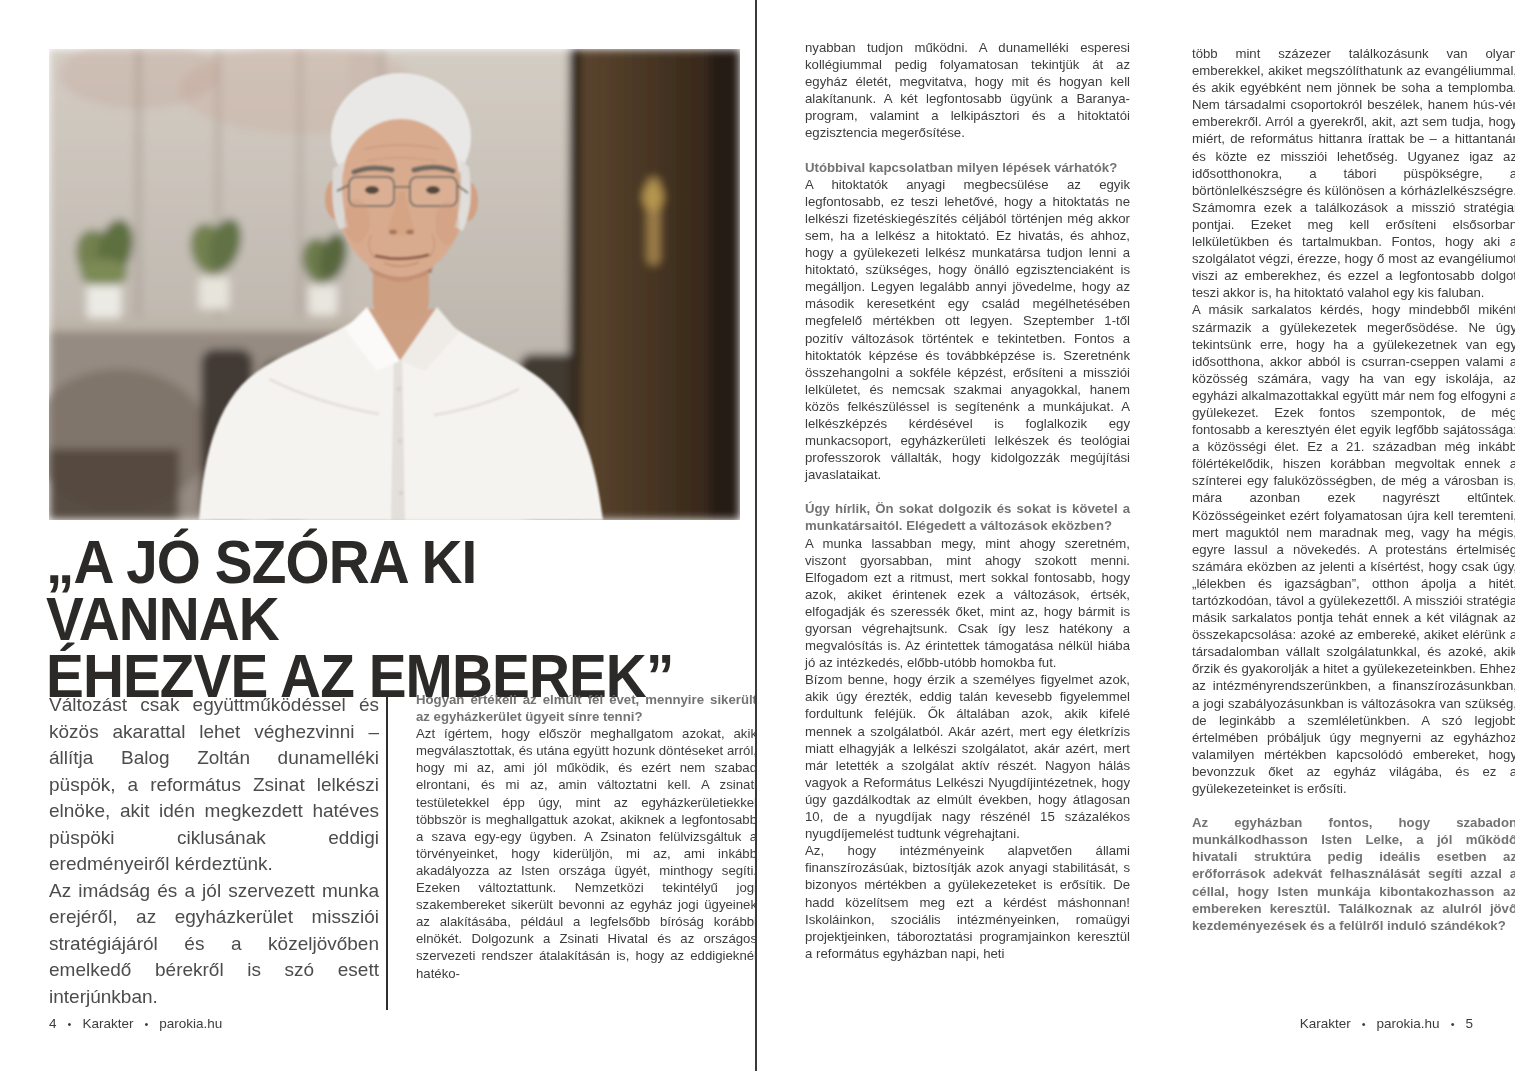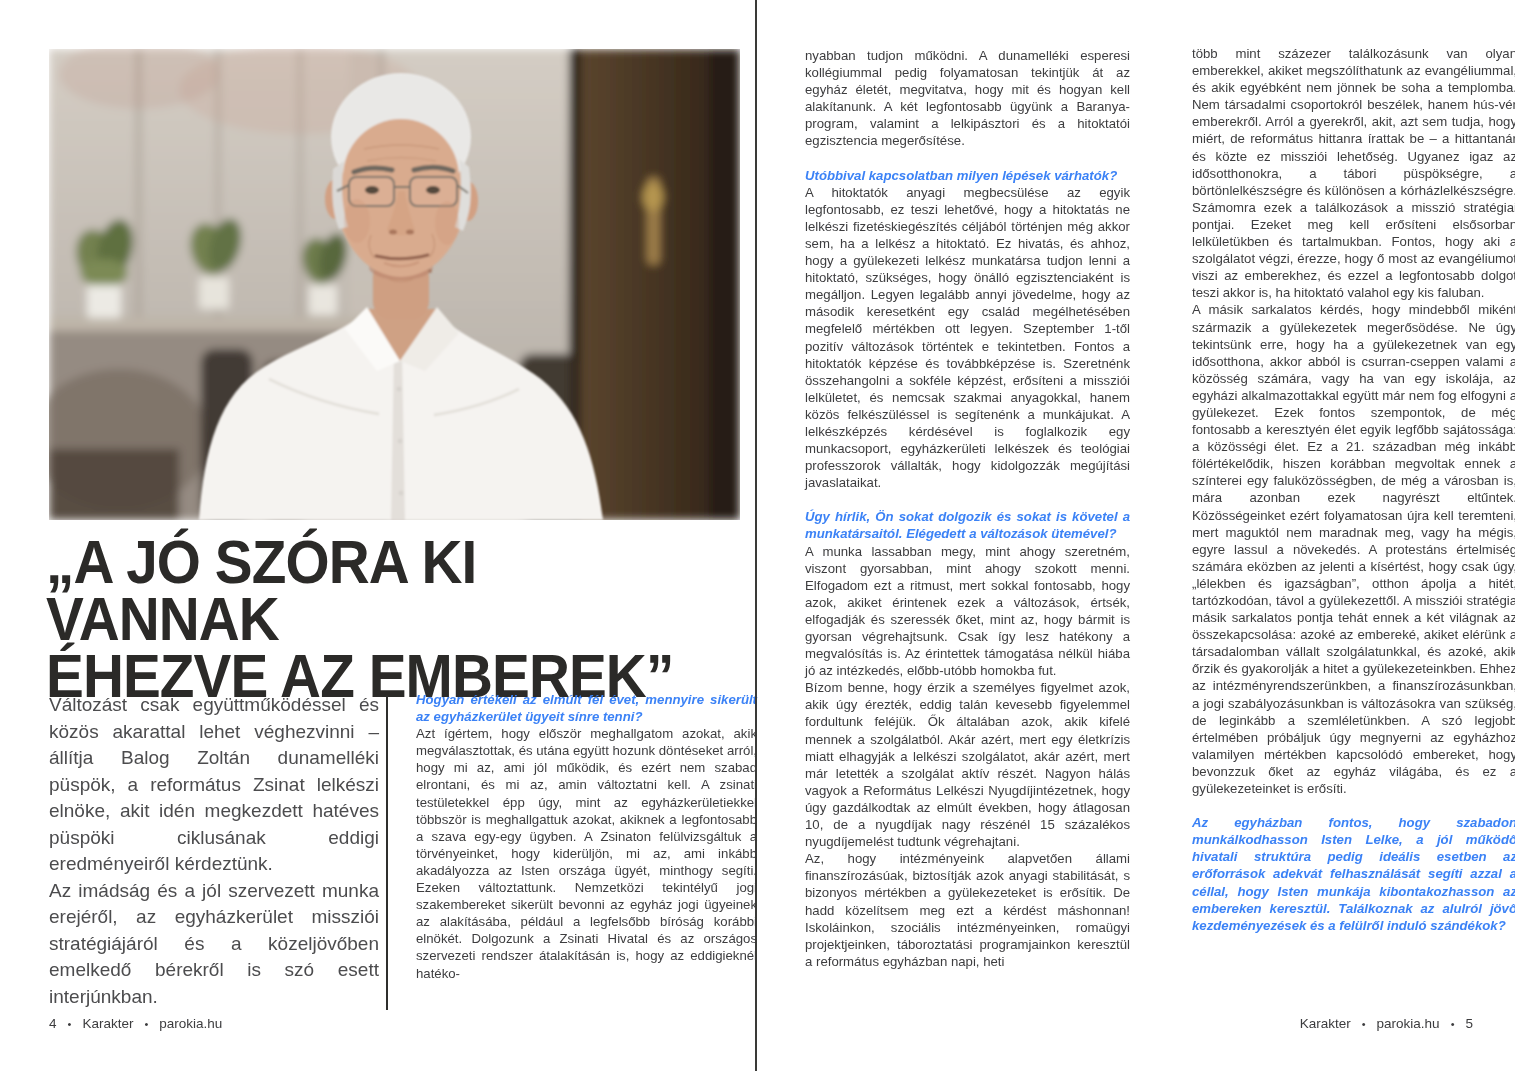--- a/index.html
+++ b/index.html
@@ -18,26 +18,26 @@
     transform:scaleX(0.93);transform-origin:left top;
   }
   .intro{
     position:absolute;left:49px;top:692px;width:330px;
     font-size:19px;line-height:26.5px;color:#4c4c4e;text-align:justify;
   }
   .intro p{margin:0;}
   .col-rule{position:absolute;left:386px;top:695px;width:2px;height:315px;background:#2f2f2d;}
   .left-col{position:absolute;left:392px;top:691px;width:341px;margin-left:24px;}
   
-  .rcol1{position:absolute;left:805px;top:47px;width:325px;}
+  .rcol1{position:absolute;left:805px;top:39px;width:325px;}
   .rcol2{position:absolute;left:1192px;top:45px;width:325px;}
   
   .textcol{font-size:13.2px;line-height:17.1px;text-align:justify;color:#3d3d3f;}
   .textcol p{margin:0;}
-  .textcol p.question{font-weight:700;font-style:italic;color:#3b82f6;margin-top:17px;}
+  .textcol p.question{font-weight:700;color:#737373;margin-top:17px;}
   .textcol p.question:first-child{margin-top:0;}
   
   .footer{position:absolute;top:1016px;font-size:13.5px;color:#3c3c3e;display:flex;gap:11px;align-items:center;}
   .footer .bullet{font-size:11px;color:#3c3c3e;}
   .footer-left{left:49px;}
   .footer-right{left:757px;width:716px;justify-content:flex-end;}
 </style>
 </head>
 <body>
 
@@ -188,21 +188,21 @@
     <span class="bullet">•</span>
     <span>parokia.hu</span>
   </div>
 
   <div class="center-rule"></div>
 
   <div class="rcol1 textcol">
       <p class="answer">nyabban tudjon működni. A dunamelléki esperesi kollégiummal pedig folyamatosan tekintjük át az egyház életét, megvitatva, hogy mit és hogyan kell alakítanunk. A két legfontosabb ügyünk a Baranya-program, valamint a lelkipásztori és a hitoktatói egzisztencia megerősítése.</p>
       <p class="question">Utóbbival kapcsolatban milyen lépések várhatók?</p>
       <p class="answer">A hitoktatók anyagi megbecsülése az egyik legfontosabb, ez teszi lehetővé, hogy a hitoktatás ne lelkészi fizetéskiegészítés céljából történjen még akkor sem, ha a lelkész a hitoktató. Ez hivatás, és ahhoz, hogy a gyülekezeti lelkész munkatársa tudjon lenni a hitoktató, szükséges, hogy önálló egzisztenciaként is megálljon. Legyen legalább annyi jövedelme, hogy az második keresetként egy család megélhetésében megfelelő mértékben ott legyen. Szeptember 1-től pozitív változások történtek e tekintetben. Fontos a hitoktatók képzése és továbbképzése is. Szeretnénk összehangolni a sokféle képzést, erősíteni a missziói lelkületet, és nemcsak szakmai anyagokkal, hanem közös felkészüléssel is segítenénk a munkájukat. A lelkészképzés kérdésével is foglalkozik egy munkacsoport, egyházkerületi lelkészek és teológiai professzorok vállalták, hogy kidolgozzák megújítási javaslataikat.</p>
-      <p class="question">Úgy hírlik, Ön sokat dolgozik és sokat is követel a munkatársaitól. Elégedett a változások ütemével?</p>
+      <p class="question">Úgy hírlik, Ön sokat dolgozik és sokat is követel a munkatársaitól. Elégedett a változások eközben?</p>
       <p class="answer">A munka lassabban megy, mint ahogy szeretném, viszont gyorsabban, mint ahogy szokott menni. Elfogadom ezt a ritmust, mert sokkal fontosabb, hogy azok, akiket érintenek ezek a változások, értsék, elfogadják és szeressék őket, mint az, hogy bármit is gyorsan végrehajtsunk. Csak így lesz hatékony a megvalósítás is. Az érintettek támogatása nélkül hiába jó az intézkedés, előbb-utóbb homokba fut.</p>
       <p class="answer">Bízom benne, hogy érzik a személyes figyelmet azok, akik úgy érezték, eddig talán kevesebb figyelemmel fordultunk feléjük. Ők általában azok, akik kifelé mennek a szolgálatból. Akár azért, mert egy életkrízis miatt elhagyják a lelkészi szolgálatot, akár azért, mert már letették a szolgálat aktív részét. Nagyon hálás vagyok a Református Lelkészi Nyugdíjintézetnek, hogy úgy gazdálkodtak az elmúlt években, hogy átlagosan 10, de a nyugdíjak nagy részénél 15 százalékos nyugdíjemelést tudtunk végrehajtani.</p>
       <p class="answer">Az, hogy intézményeink alapvetően állami finanszírozásúak, biztosítják azok anyagi stabilitását, s bizonyos mértékben a gyülekezeteket is erősítik. De hadd közelítsem meg ezt a kérdést máshonnan! Iskoláinkon, szociális intézményeinken, romaügyi projektjeinken, táboroztatási programjainkon keresztül a református egyházban napi, heti</p>
     </div>
   <div class="rcol2 textcol">
       <p class="answer">több mint százezer találkozásunk van olyan emberekkel, akiket megszólíthatunk az evangéliummal, és akik egyébként nem jönnek be soha a templomba. Nem társadalmi csoportokról beszélek, hanem hús-vér emberekről. Arról a gyerekről, akit, azt sem tudja, hogy miért, de református hittanra írattak be – a hittantanár és közte ez missziói lehetőség. Ugyanez igaz az idősotthonokra, a tábori püspökségre, a börtönlelkészségre és különösen a kórházlelkészségre. Számomra ezek a találkozások a misszió stratégiai pontjai. Ezeket meg kell erősíteni elsősorban lelkületükben és tartalmukban. Fontos, hogy aki a szolgálatot végzi, érezze, hogy ő most az evangéliumot viszi az emberekhez, és ezzel a legfontosabb dolgot teszi akkor is, ha hitoktató valahol egy kis faluban.</p>
       <p class="answer">A másik sarkalatos kérdés, hogy mindebből miként származik a gyülekezetek megerősödése. Ne úgy tekintsünk erre, hogy ha a gyülekezetnek van egy idősotthona, akkor abból is csurran-cseppen valami a közösség számára, vagy ha van egy iskolája, az egyházi alkalmazottakkal együtt már nem fog elfogyni a gyülekezet. Ezek fontos szempontok, de még fontosabb a keresztyén élet egyik legfőbb sajátossága: a közösségi élet. Ez a 21. században még inkább fölértékelődik, hiszen korábban megvoltak ennek a színterei egy faluközösségben, de még a városban is, mára azonban ezek nagyrészt eltűntek. Közösségeinket ezért folyamatosan újra kell teremteni, mert maguktól nem maradnak meg, vagy ha mégis, egyre lassul a növekedés. A protestáns értelmiség számára eközben az jelenti a kísértést, hogy csak úgy, „lélekben és igazságban”, otthon ápolja a hitét, tartózkodóan, távol a gyülekezettől. A missziói stratégia másik sarkalatos pontja tehát ennek a két világnak az összekapcsolása: azoké az embereké, akiket elérünk a társadalomban vállalt szolgálatunkkal, és azoké, akik őrzik és gyakorolják a hitet a gyülekezeteinkben. Ehhez az intézményrendszerünkben, a finanszírozásunkban, a jogi szabályozásunkban is változásokra van szükség, de leginkább a szemléletünkben. A szó legjobb értelmében próbáljuk úgy megnyerni az egyházhoz valamilyen mértékben kapcsolódó embereket, hogy bevonzzuk őket az egyház világába, és ez a gyülekezeteinket is erősíti.</p>
       <p class="question">Az egyházban fontos, hogy szabadon munkálkodhasson Isten Lelke, a jól működő hivatali struktúra pedig ideális esetben az erőforrások adekvát felhasználását segíti azzal a céllal, hogy Isten munkája kibontakozhasson az embereken keresztül. Találkoznak az alulról jövő kezdeményezések és a felülről induló szándékok?</p>
     </div>
 

